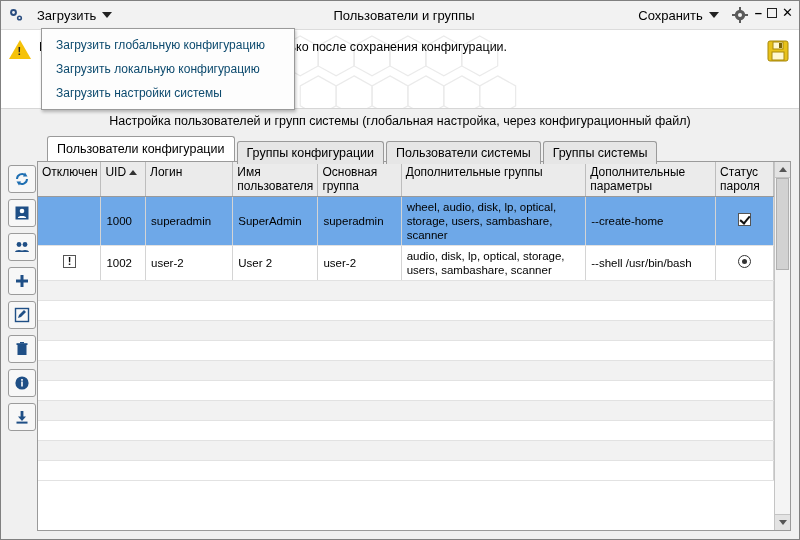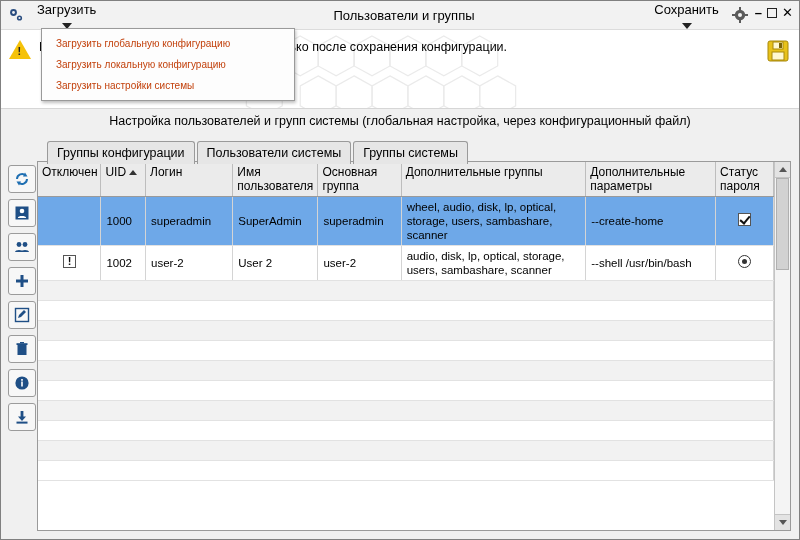--- a/index.html
+++ b/index.html
@@ -49,21 +49,20 @@
     position: relative;
   }
   .gear-ic svg { display: block; }
   .menu-btn {
     display: flex;
     align-items: center;
     gap: 6px;
     font-size: 13px;
     padding: 2px 6px;
     cursor: default;
-    flex-direction: column;
   }
   .caret-down {
     width: 0; height: 0;
     border-left: 5px solid transparent;
     border-right: 5px solid transparent;
     border-top: 6px solid #222;
     display: inline-block;
   }
   .tb-title {
     position: absolute;
@@ -377,22 +376,22 @@
     top: 27px;
     width: 252px;
     background: #fdfdfd;
     border: 1px solid #9a9a9a;
     box-shadow: 1px 2px 3px rgba(0,0,0,0.25);
     z-index: 50;
     padding: 4px 0;
   }
   .menu-item {
     padding: 5px 10px 5px 14px;
-    font-size: 10px;
-    color: #c2410c;
+    font-size: 12px;
+    color: #0c4a6e;
     cursor: default;
     white-space: nowrap;
   }
 </style>
 </head>
 <body>
 
 <div class="window">
 
   <div class="titlebar">
@@ -476,20 +475,21 @@
         </g>
         <circle cx="22" cy="14" r="4" fill="#ffffff"></circle>
         <circle cx="46" cy="24" r="5" fill="#ffffff"></circle>
       </svg>
     </span>
   </div>
 
   <div class="subtitle">Настройка пользователей и групп системы (глобальная настройка, через конфигурационный файл)</div>
 
   <div class="tabstrip">
+    <div class="tab active">Пользователи конфигурации</div>
     <div class="tab">Группы конфигурации</div>
     <div class="tab">Пользователи системы</div>
     <div class="tab">Группы системы</div>
   </div>
 
   <div class="body-area">
 
     <div class="side-toolbar">
       <div class="tool-btn">
         <svg width="16" height="16" viewBox="0 0 16 16">

